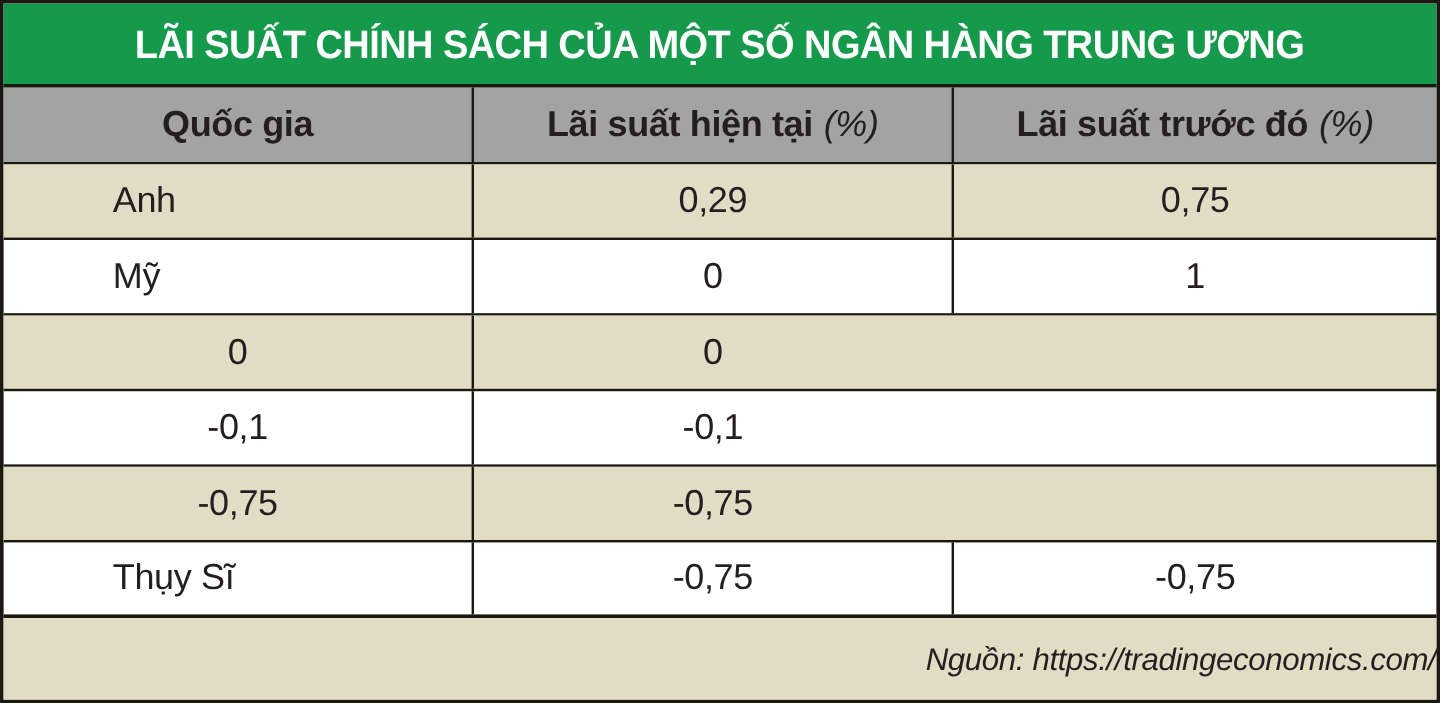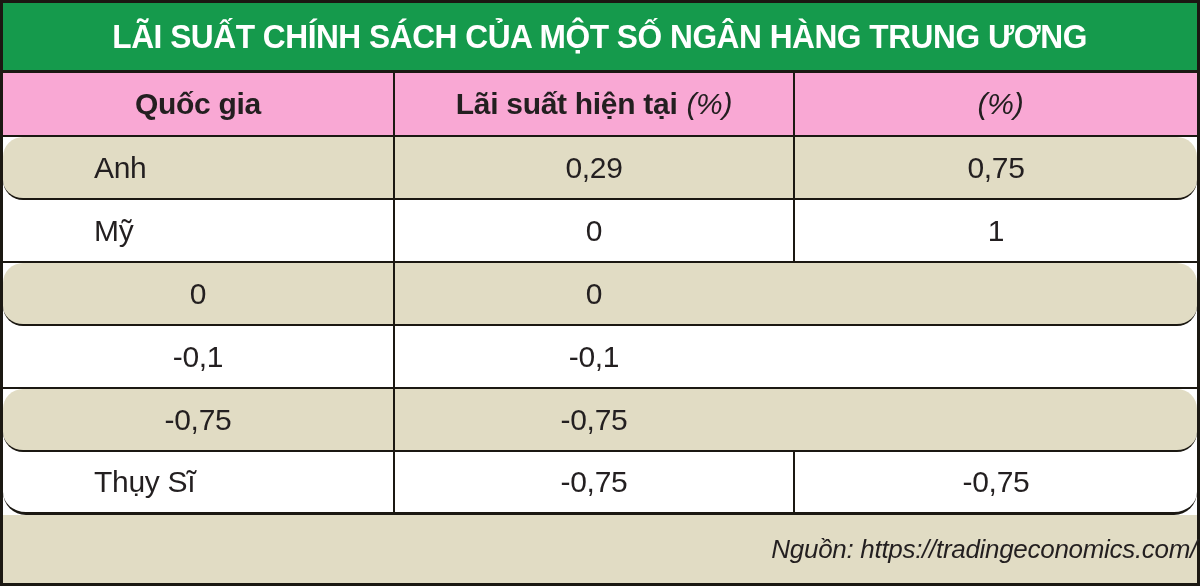--- a/index.html
+++ b/index.html
@@ -33,23 +33,23 @@
     font-weight:bold;
     letter-spacing:-0.5px;
     white-space:nowrap;
     transform:scaleX(0.96);
   }
   .row{
     display:grid;
     grid-template-columns:390px 400px 1fr;
     border-bottom:2px solid var(--border);
   }
-  .row.header-row{ background:#f9a8d4; }
-  .row.stripe{ background:var(--tan);border-radius:20px; }
-  .row.last{ border-bottom:3px solid var(--border);border-radius:23px; }
+  .row.header-row{ background:#a3a3a3; }
+  .row.stripe{ background:var(--tan); }
+  .row.last{ border-bottom:3px solid var(--border); }
   .cell{
     display:flex; align-items:center; justify-content:center;
     font-size:30px;
     letter-spacing:-0.3px;
     white-space:nowrap;
   }
   .cell + .cell{ border-left:2px solid var(--border); }
   .cell.country{
     justify-content:flex-start;
     padding-left:91px;
@@ -84,20 +84,21 @@
   <div class="row header-row">
     <div class="cell country">
       <span>Quốc gia</span>
 
     </div>
     <div class="cell">
       <span>Lãi suất hiện tại</span>
       <span class="unit">(%)</span>
     </div>
     <div class="cell">
+      <span>Lãi suất trước đó</span>
       <span class="unit">(%)</span>
     </div>
   </div>
 
   <div class="row stripe">
     <div class="cell country">Anh</div>
     <div class="cell">0,29</div>
     <div class="cell">0,75</div>
   </div>
 

